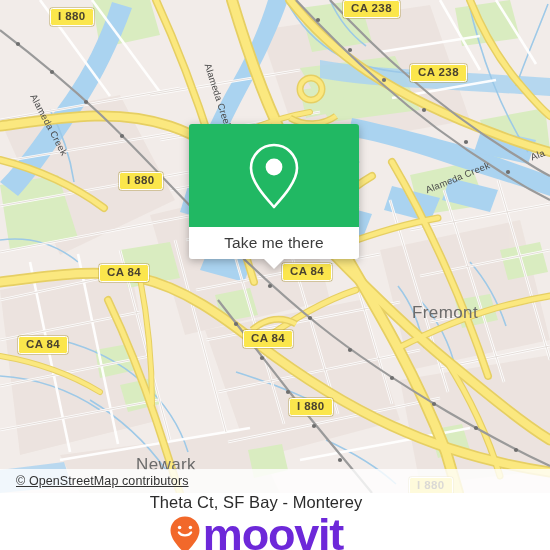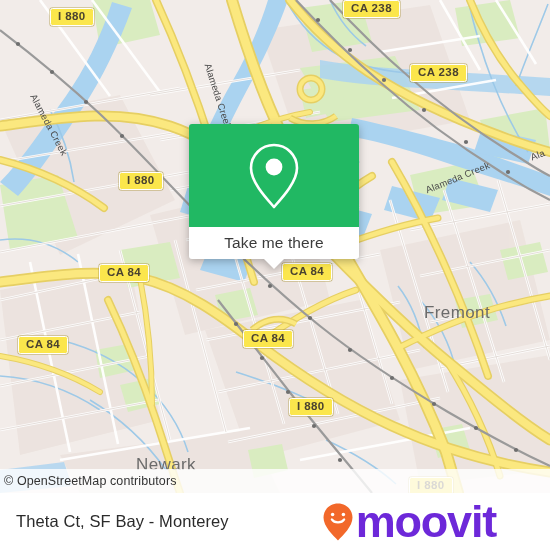--- a/index.html
+++ b/index.html
@@ -32,23 +32,24 @@
     left: 0; bottom: 0;
     width: 550px; height: 24px;
     background: rgba(255,255,255,0.80);
     display: flex;
     align-items: center;
     z-index: 40;
   }
   #attribution .attr-text {
     font-size: 12.5px;
     color: #333333;
-    padding-left: 4px;
+    padding-left: 16px;
     letter-spacing: 0.1px;
     white-space: nowrap;
+    text-decoration: underline;
   }
 
   
   #popup {
     position: absolute;
     left: 189px; top: 124px;
     width: 170px;
     z-index: 60;
     filter: drop-shadow(0 2px 4px rgba(0,0,0,0.28));
   }
@@ -90,20 +91,21 @@
   #footer {
     position: absolute;
     left: 0; top: 493px;
     width: 508px; height: 57px;
     background: #ffffff;
     display: flex;
     align-items: center;
     justify-content: space-between;
     padding: 0 12px 0 16px;
     z-index: 80;
+    flex-direction: column;
   }
   #footer .place-title {
     font-size: 16.5px;
     color: #2b2b2b;
     letter-spacing: 0.1px;
     white-space: nowrap;
   }
   #brand {
     display: flex;
     align-items: center;
@@ -384,21 +386,21 @@
           <circle cx="236" cy="324" r="2.1"></circle>
             <circle cx="262" cy="358" r="2.1"></circle>
           <circle cx="288" cy="392" r="2.1"></circle>
             <circle cx="314" cy="426" r="2.1"></circle>
           <circle cx="340" cy="460" r="2.1"></circle>
         </g>
 
       </g>
     </svg>
 
-    <div class="maplabel city-label" style="left:424px; top:303px;">Fremont</div>
+    <div class="maplabel city-label" style="left:412px; top:303px;">Fremont</div>
     <div class="maplabel city-label" style="left:136px; top:455px;">Newark</div>
 
     <div class="maplabel creek-label" style="left:38px; top:92px; transform:rotate(62deg); transform-origin:left top;">Alameda Creek</div>
     <div class="maplabel creek-label" style="left:213px; top:62px; transform:rotate(72deg); transform-origin:left top;">Alameda Creek</div>
     <div class="maplabel creek-label" style="left:424px; top:185px; transform:rotate(-22deg); transform-origin:left top;">Alameda Creek</div>
     <div class="maplabel creek-label" style="left:529px; top:152px; transform:rotate(-20deg); transform-origin:left top;">Ala</div>
 
     <div class="shield" style="left:50px;  top:8px;">I 880</div>
     <div class="shield" style="left:343px; top:0px;">CA 238</div>
     <div class="shield" style="left:410px; top:64px;">CA 238</div>

